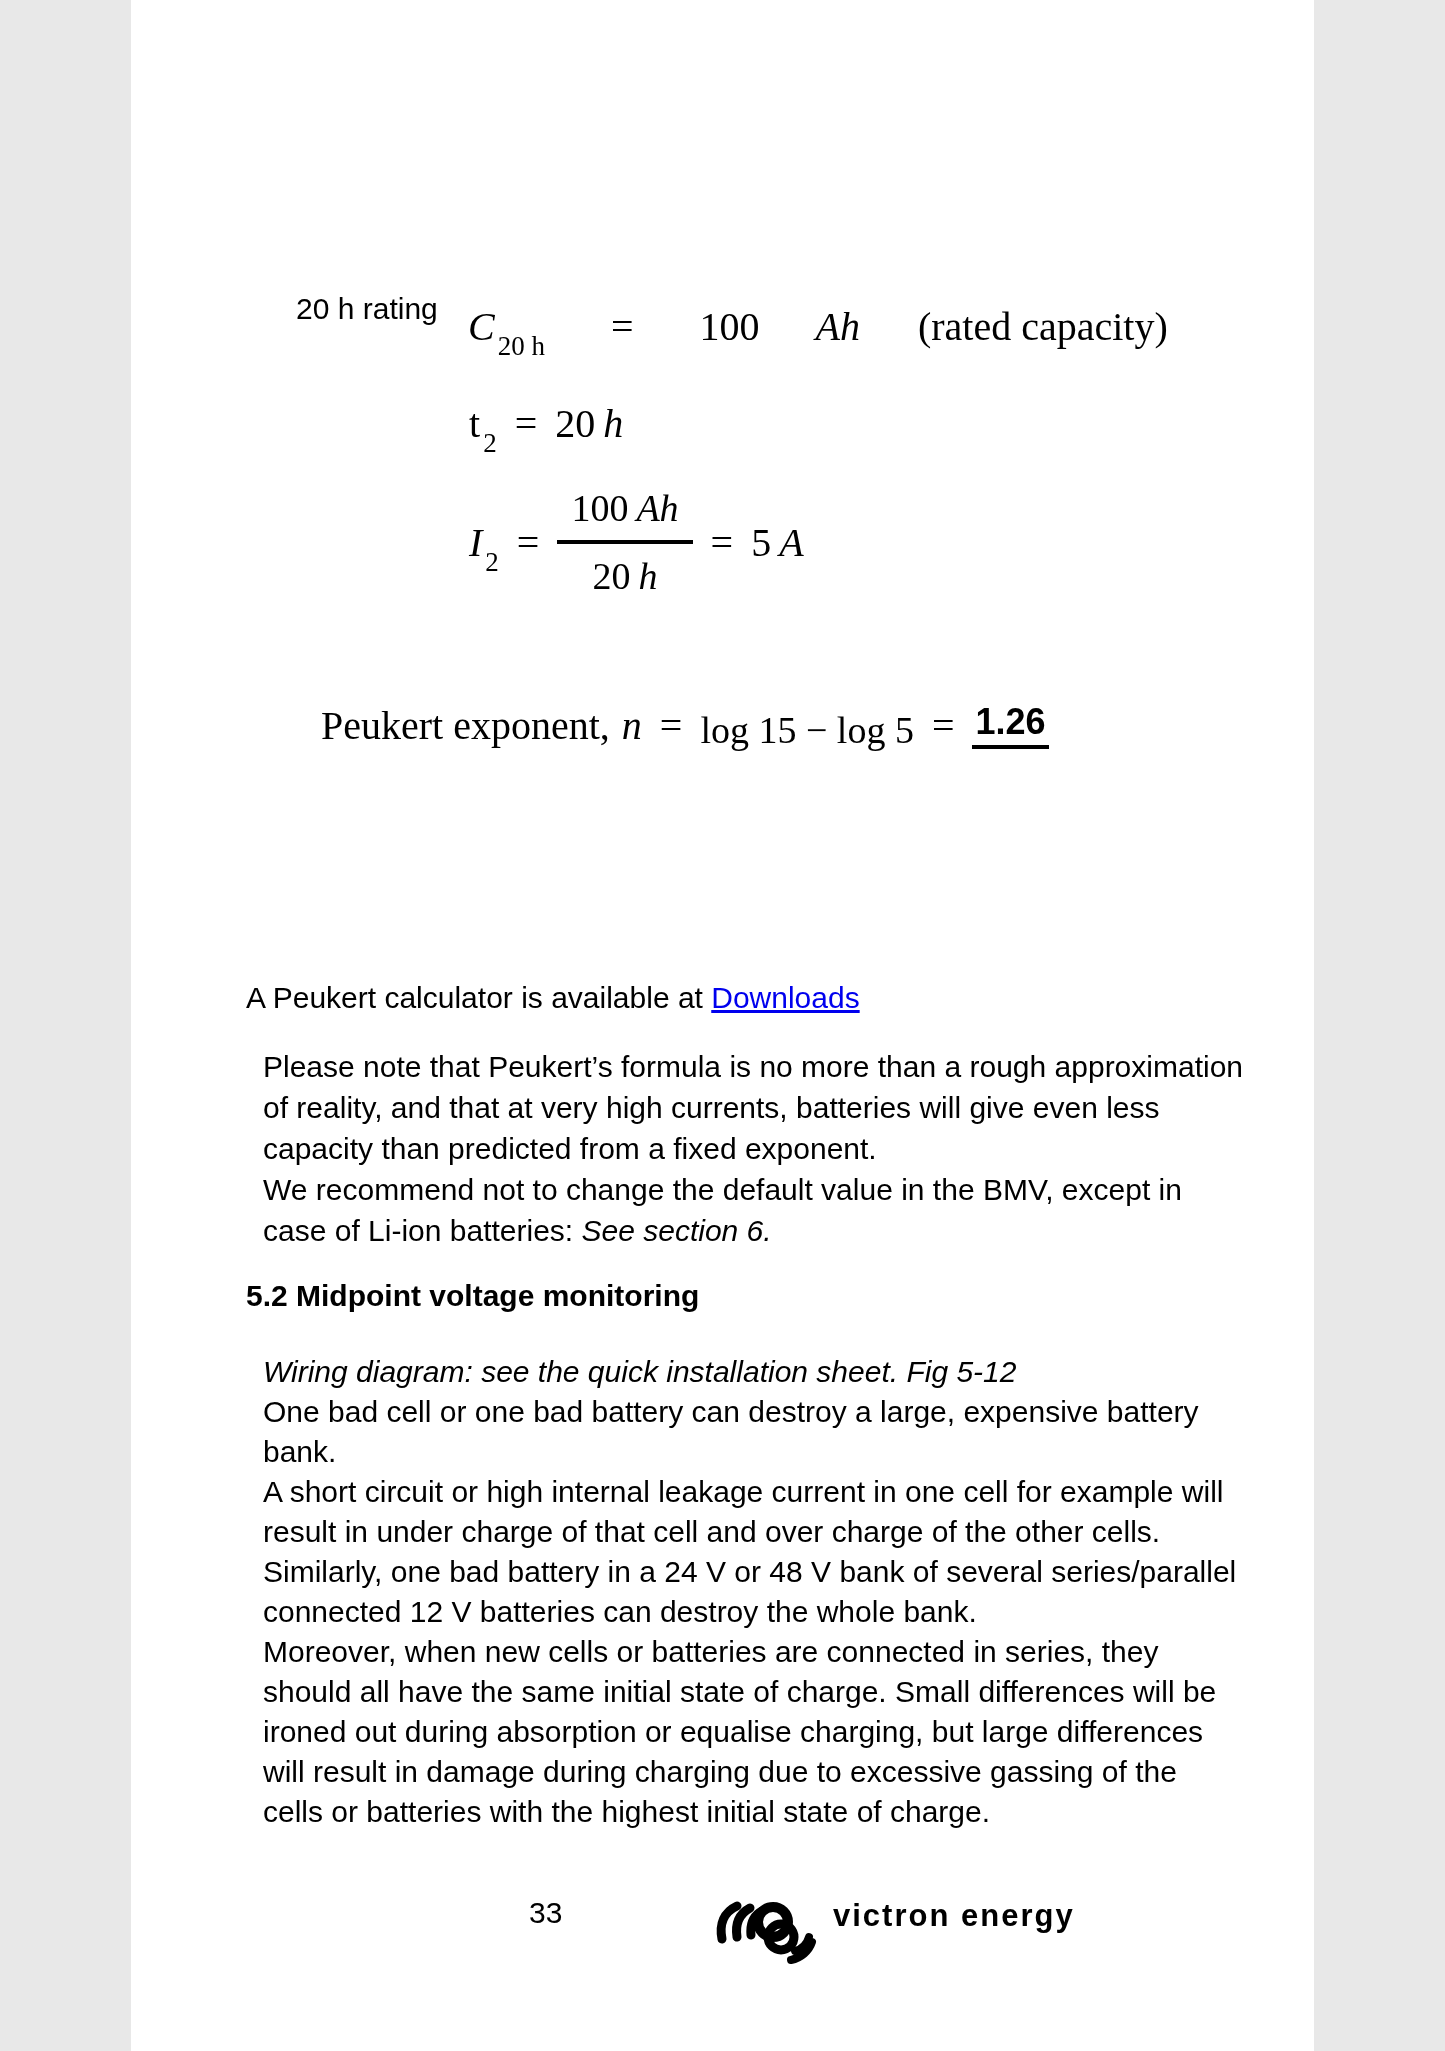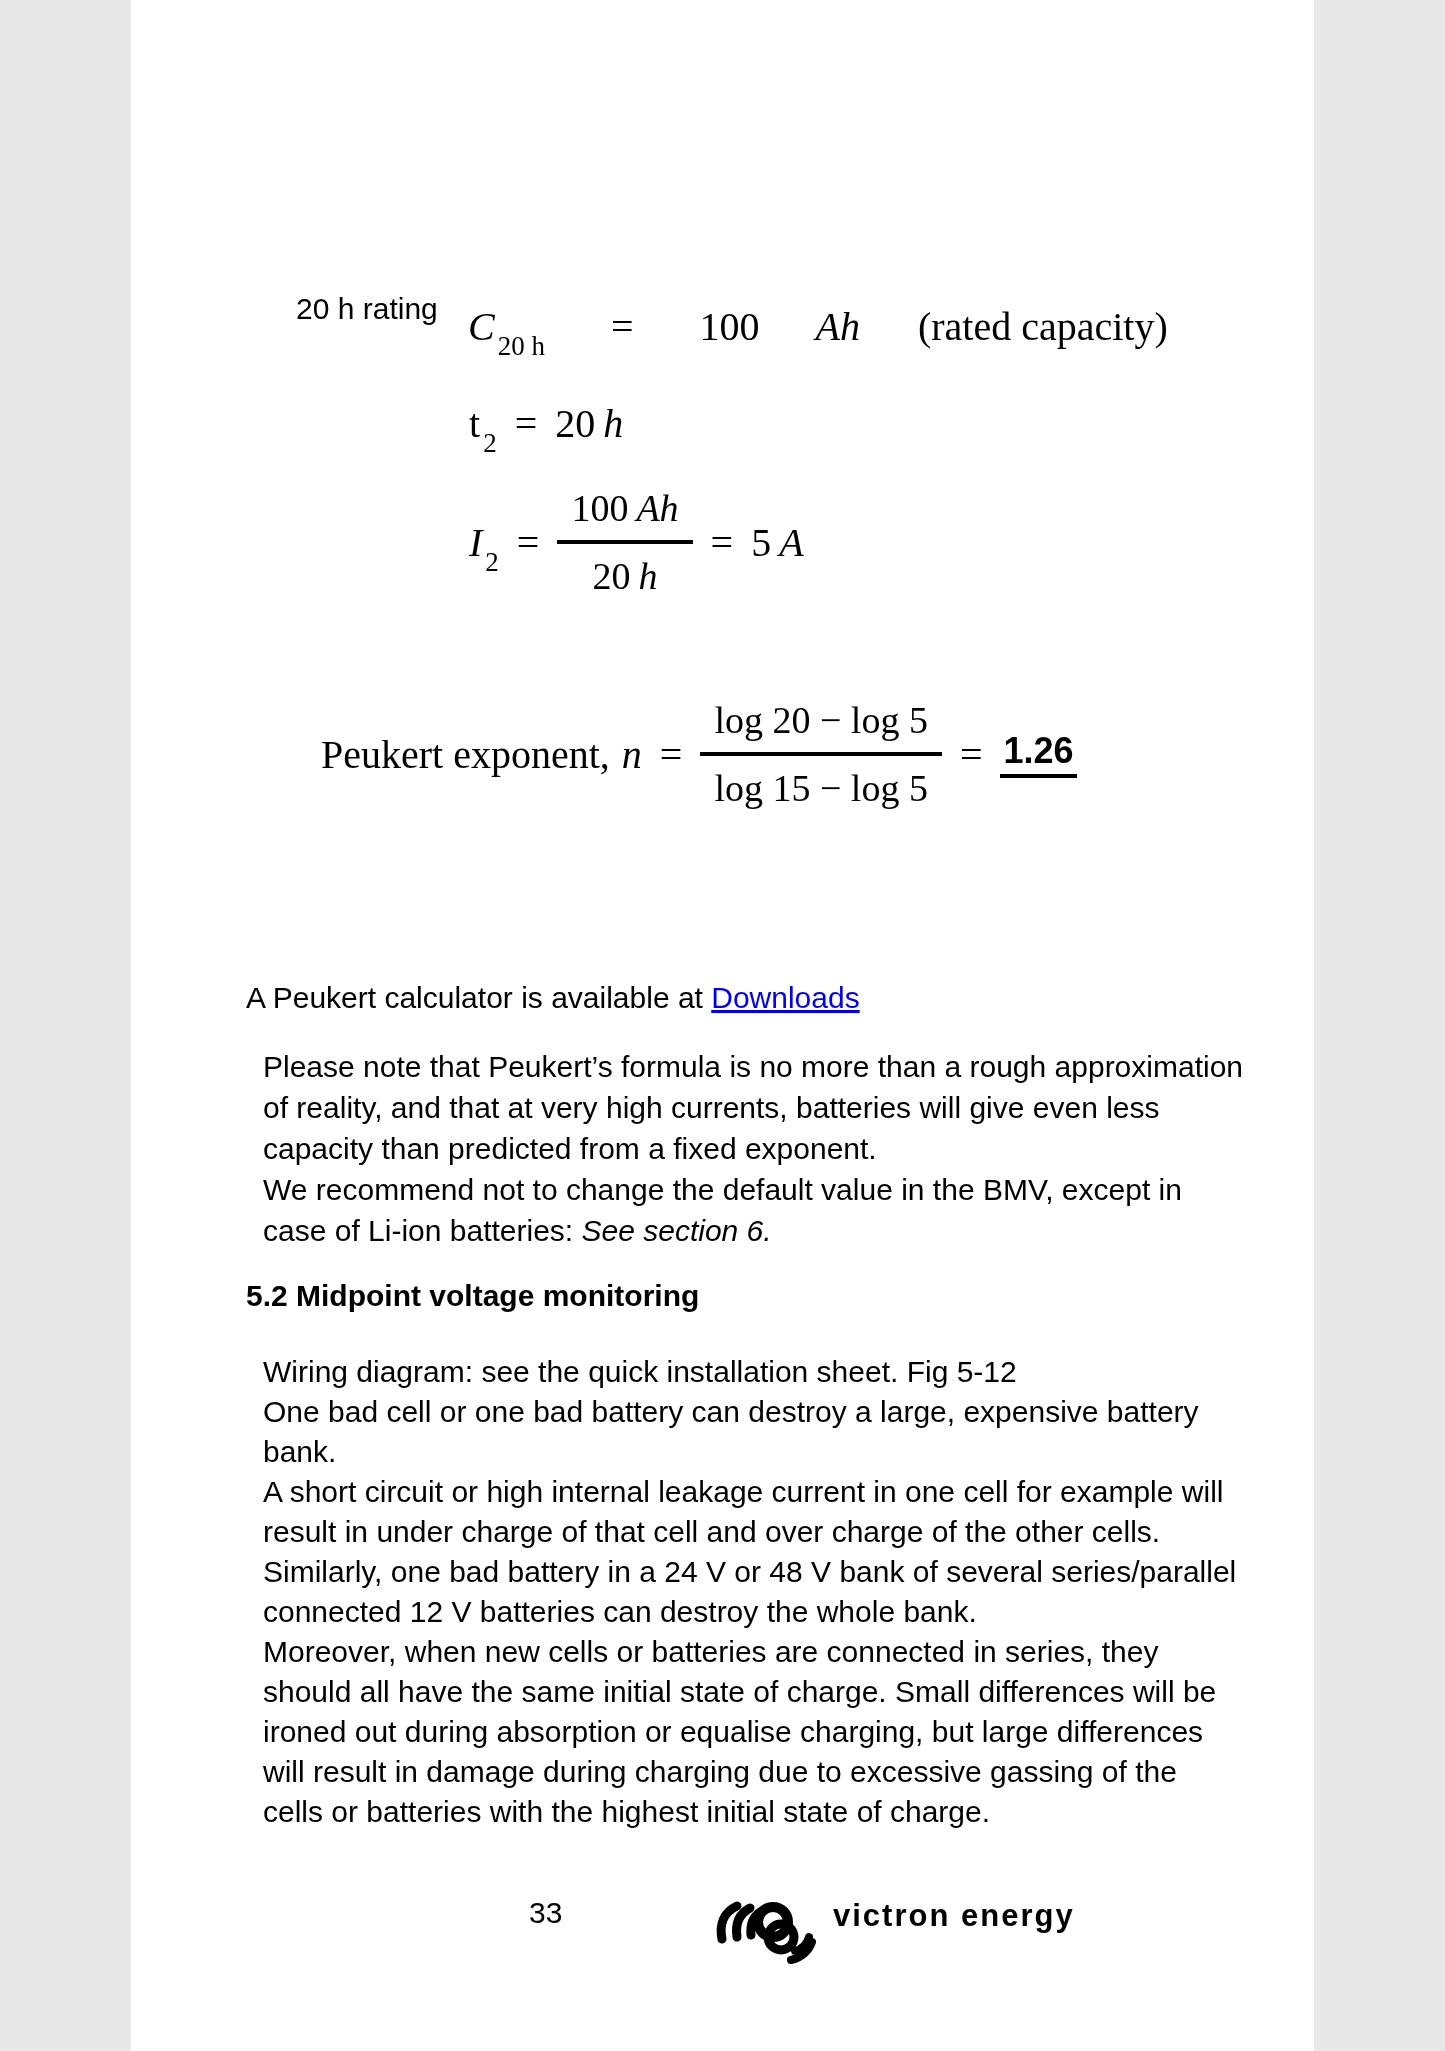--- a/index.html
+++ b/index.html
@@ -68,21 +68,21 @@
   }
   .para{
     position:absolute;left:132px;font-size:30px;
   }
   .para-note{top:1046px;line-height:41px;}
   .section-heading{
     position:absolute;left:115px;top:1279px;
     font-size:30px;font-weight:bold;white-space:nowrap;
   }
   .para-section{top:1352px;line-height:40px;}
-  .textline.italic{}
+  .textline.italic{font-style:italic;}
   .em{font-style:italic;}
 
   
   .page-number{
     position:absolute;left:398px;top:1896px;font-size:30px;
   }
   .logo{position:absolute;left:580px;top:1893px;width:112px;height:76px;}
   .brand{
     position:absolute;left:702px;top:1898px;
     font-size:31px;font-weight:bold;letter-spacing:2px;white-space:nowrap;
@@ -146,23 +146,20 @@
     <span class="meq">=</span>
     <span class="mval">5</span>
     <span class="munit">A</span>
   </div>
 
   <div class="formula f-peukert">
     <span class="plabel">Peukert exponent,</span>
     <span class="msym">n</span>
     <span class="meq">=</span>
     <span class="frac">
-      <span class="fnum">
-          <span>log 20 − log 5</span>
-        </span>
       <span class="fden">
           <span>log 15 − log 5</span>
         </span>
     </span>
     <span class="meq">=</span>
     <span class="mresult">1.26</span>
   </div>
 
   <div class="calc-line"><span>A Peukert calculator is available at </span><a class="link" href="#">Downloads</a></div>
 

